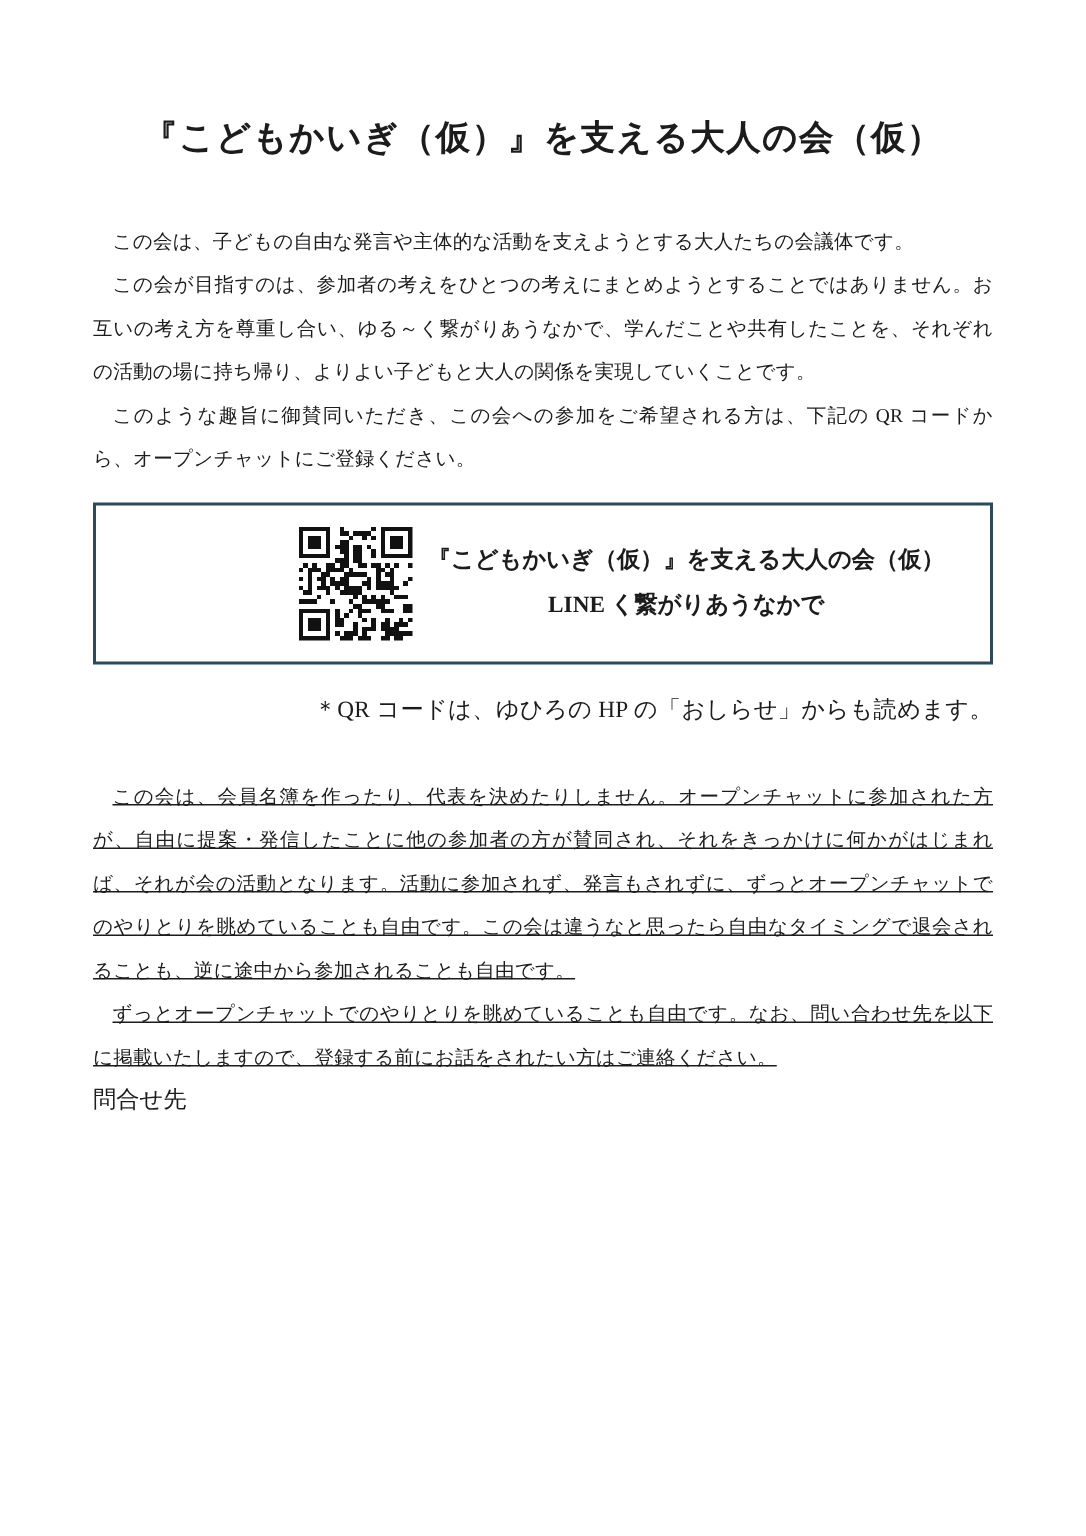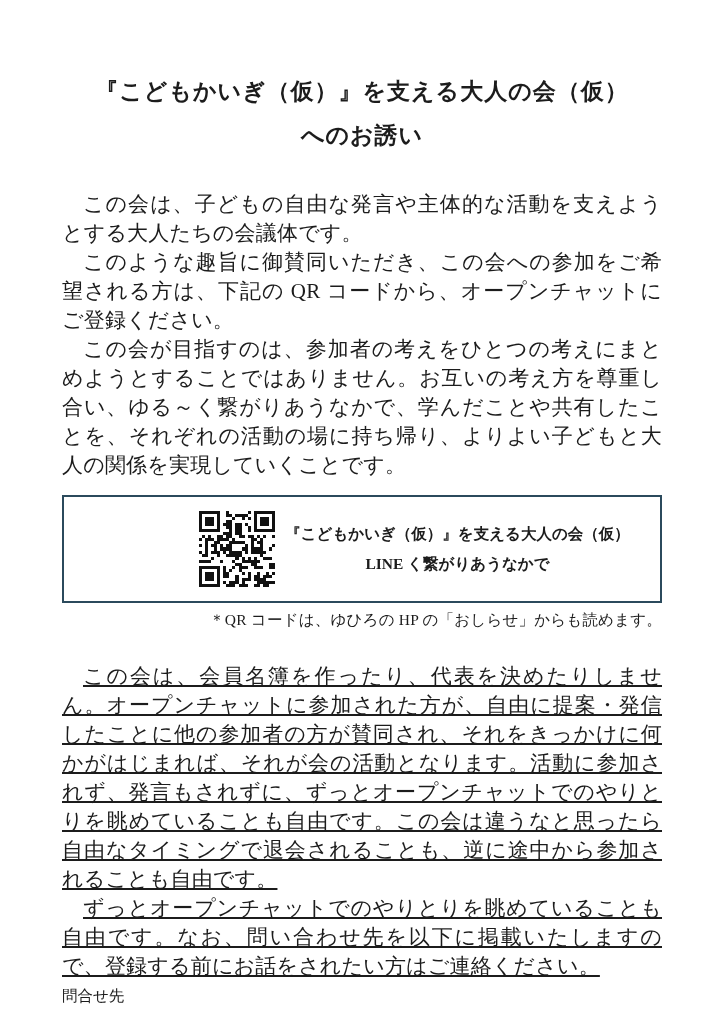--- a/index.html
+++ b/index.html
@@ -24,21 +24,21 @@
     font-weight: 700;
     font-size: 23px;
     line-height: 44px;
     letter-spacing: 1px;
     margin-top: 12px;
   }
   .body-text {
     margin-top: 32px;
   }
   p.para {
-    font-size: 21px;
+    font-size: 13px;
     line-height: 29px;
     text-align: justify;
     text-indent: 1em;
     letter-spacing: 0.2px;
   }
   p.para + p.para { margin-top: 0; }
   p.gap-above { margin-top: 26px; }
   .qr-box {
     margin-top: 15px;
     border: 2px solid #2b4a5c;
@@ -58,43 +58,42 @@
     text-align: center;
     font-weight: 700;
     font-size: 15.5px;
     line-height: 30px;
     padding-right: 20px;
   }
   .qr-note {
     text-align: right;
     font-size: 15.5px;
     line-height: 29px;
-    margin-top: 2px;
+    margin-top: 16px;
     letter-spacing: 0.2px;
   }
   .after-note { margin-top: 28px; text-decoration: underline; }
   .contact-heading {
     font-size: 15.5px;
     line-height: 29px;
   }
 </style>
 </head>
 <body>
 
 <div class="page">
 
   <div class="title">
     <div>『こどもかいぎ（仮）』を支える大人の会（仮）</div>
-    <div>へのお誘い</div>
   </div>
 
   <div class="body-text">
     <p class="para">この会は、子どもの自由な発言や主体的な活動を支えようとする大人たちの会議体です。</p>
+    <p class="para">この会が目指すのは、参加者の考えをひとつの考えにまとめようとすることではありません。お互いの考え方を尊重し合い、ゆる～く繋がりあうなかで、学んだことや共有したことを、それぞれの活動の場に持ち帰り、よりよい子どもと大人の関係を実現していくことです。</p>
     <p class="para gap-above">このような趣旨に御賛同いただき、この会への参加をご希望される方は、下記の QR コードから、オープンチャットにご登録ください。</p>
-    <p class="para">この会が目指すのは、参加者の考えをひとつの考えにまとめようとすることではありません。お互いの考え方を尊重し合い、ゆる～く繋がりあうなかで、学んだことや共有したことを、それぞれの活動の場に持ち帰り、よりよい子どもと大人の関係を実現していくことです。</p>
   </div>
 
   <div class="qr-box">
     <svg id="qr-svg" class="qr-code" viewBox="0 0 25 25" fill="#111111" shape-rendering="crispEdges">
         <rect x="9" y="0" width="1" height="1"></rect>
         <rect x="16" y="0" width="1" height="1"></rect>
         <rect x="9" y="1" width="1" height="1"></rect>
         <rect x="10" y="1" width="1" height="1"></rect>
         <rect x="12" y="1" width="1" height="1"></rect>
         <rect x="13" y="1" width="1" height="1"></rect>

